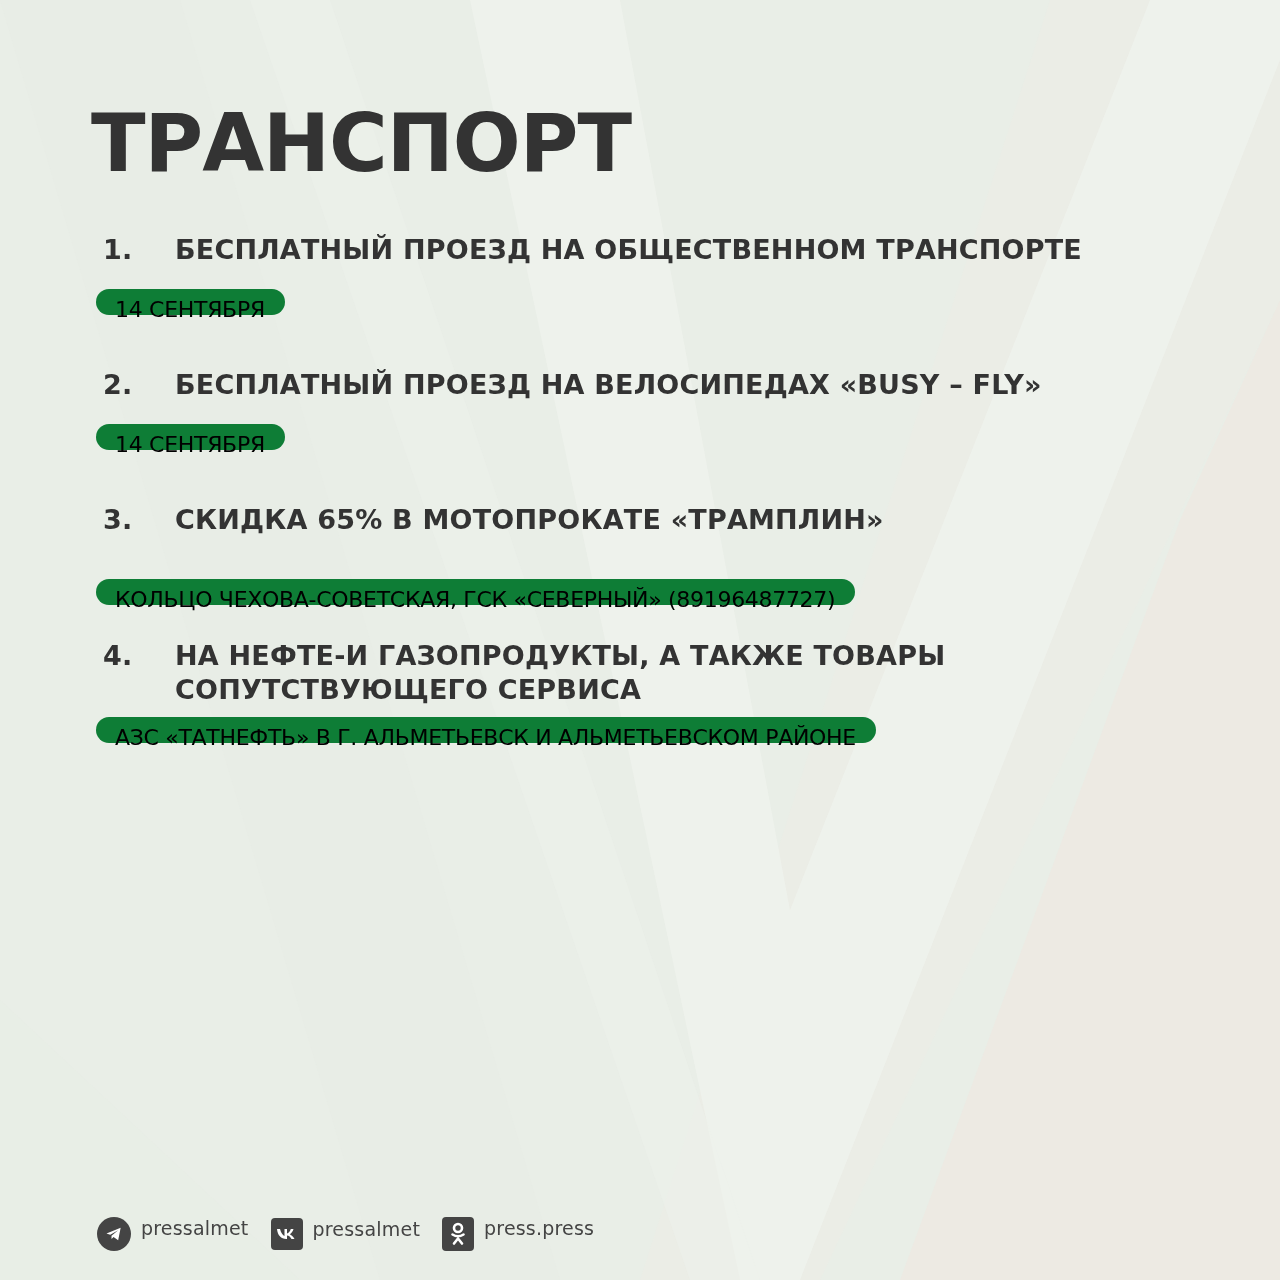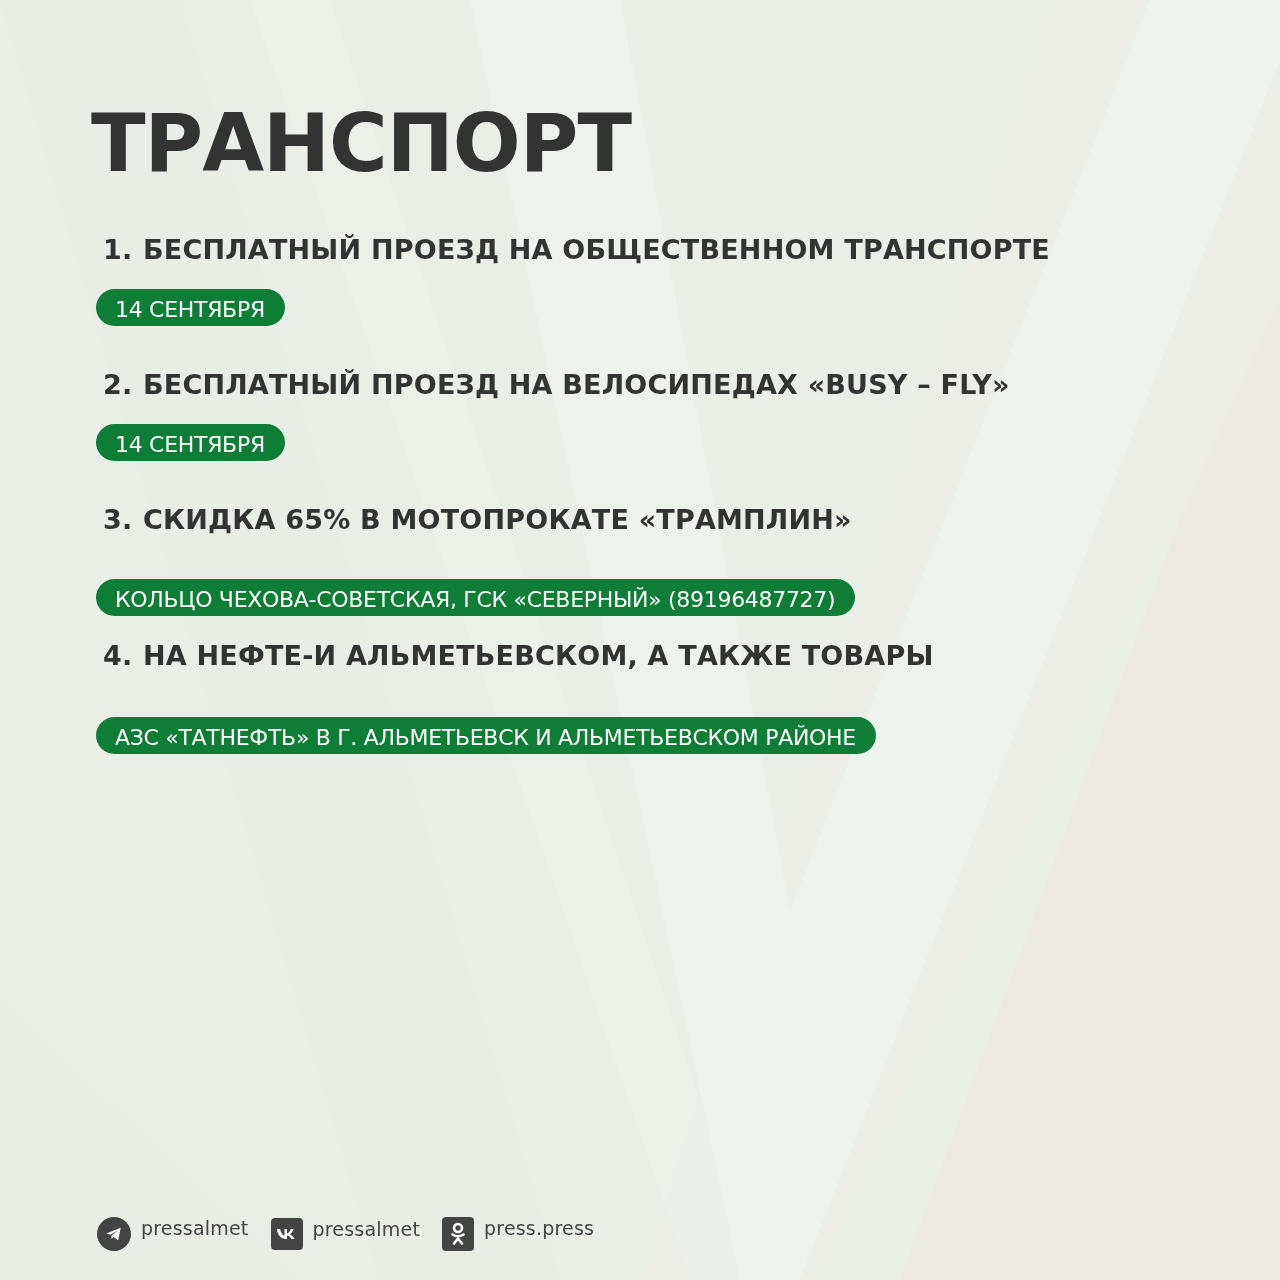--- a/index.html
+++ b/index.html
@@ -32,29 +32,29 @@
       font-family: "DejaVu Sans", sans-serif;
       font-weight: 700;
       font-size: 27px;
       line-height: 34px;
       letter-spacing: 0.2px;
       color: #333333;
       white-space: nowrap;
       display: flex;
     }
     .item-heading .num { width: 40px; flex: none; }
-    .item-heading .lines { display: flex; flex-direction: column; }
+    .item-heading .lines { display: flex; flex-direction: column; margin-left: 32px; }
 
     .pill {
       position: absolute;
       left: 96px;
-      height: 37px;
+      height: 26px;
       border-radius: 21px;
       background: #0e7d36;
-      color: #ffffff;
+      color: #000000;
       font-family: "DejaVu Sans", sans-serif;
       font-size: 22px;
       line-height: 41px;
       padding: 0 20px 0 19px;
       white-space: nowrap;
       letter-spacing: -0.3px;
     }
 
     .footer {
       position: absolute;
@@ -123,21 +123,22 @@
     <span class="num">3.</span>
     <span class="lines">
       <span>СКИДКА 65% В МОТОПРОКАТЕ «ТРАМПЛИН»</span>
     </span>
   </div>
   <div class="pill" style="top:559px;margin-top:20px;">КОЛЬЦО  ЧЕХОВА-СОВЕТСКАЯ, ГСК  «СЕВЕРНЫЙ» (89196487727)</div>
 
   <div class="item-heading" style="top:639px;">
     <span class="num">4.</span>
     <span class="lines">
-      <span>НА НЕФТЕ-И АЛЬМЕТЬЕВСКОМ, А ТАКЖЕ ТОВАРЫ</span>
+      <span>НА НЕФТЕ-И ГАЗОПРОДУКТЫ, А ТАКЖЕ ТОВАРЫ</span>
+      <span>СОПУТСТВУЮЩЕГО  СЕРВИСА</span>
     </span>
   </div>
   <div class="pill" style="top:717px;">АЗС «ТАТНЕФТЬ» В Г. АЛЬМЕТЬЕВСК И АЛЬМЕТЬЕВСКОМ РАЙОНЕ</div>
 
   <div class="footer">
     <div class="social">
       <span class="icon round">
         <svg width="20" height="20" viewBox="0 0 24 24">
           <path d="M3 11.5 L20 4.5 L17 19.5 L11.5 15.5 L9 18 L9 14 L17 7.5 L7.5 13 Z" fill="#ffffff"></path>
         </svg>

